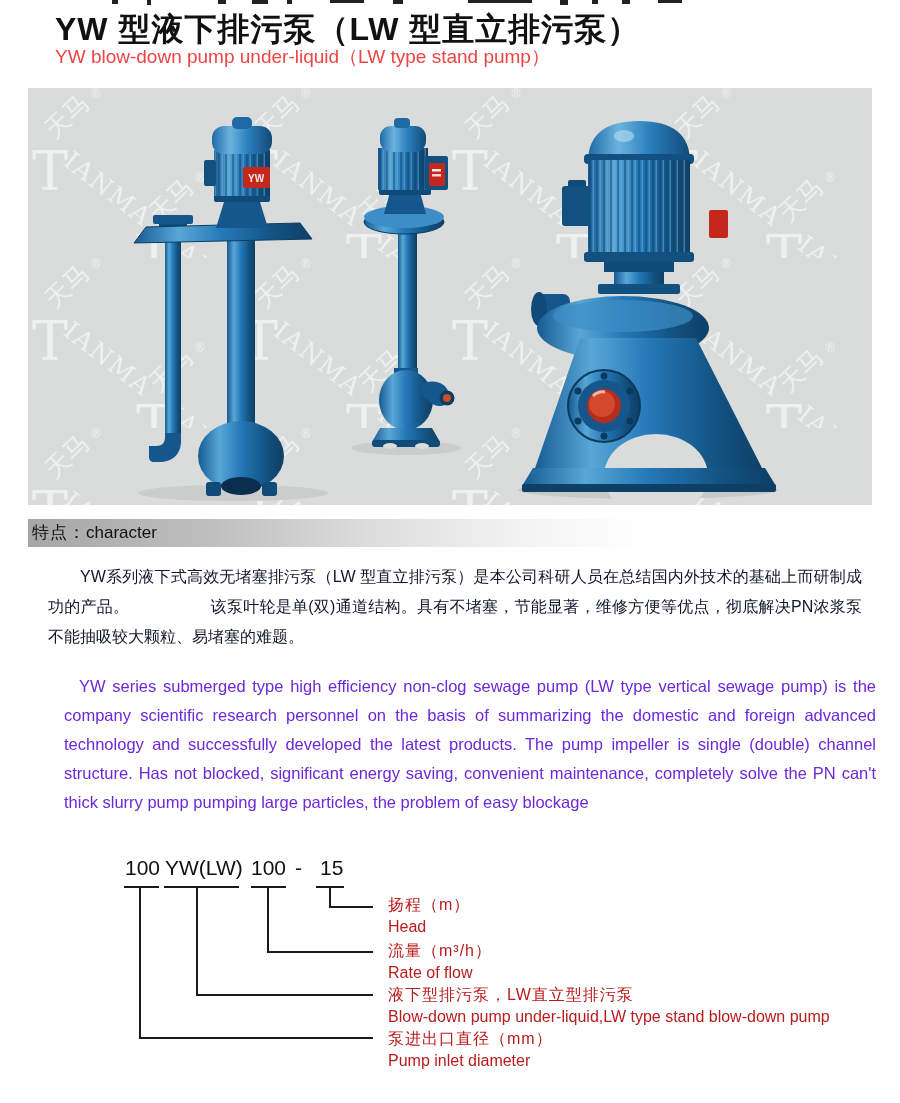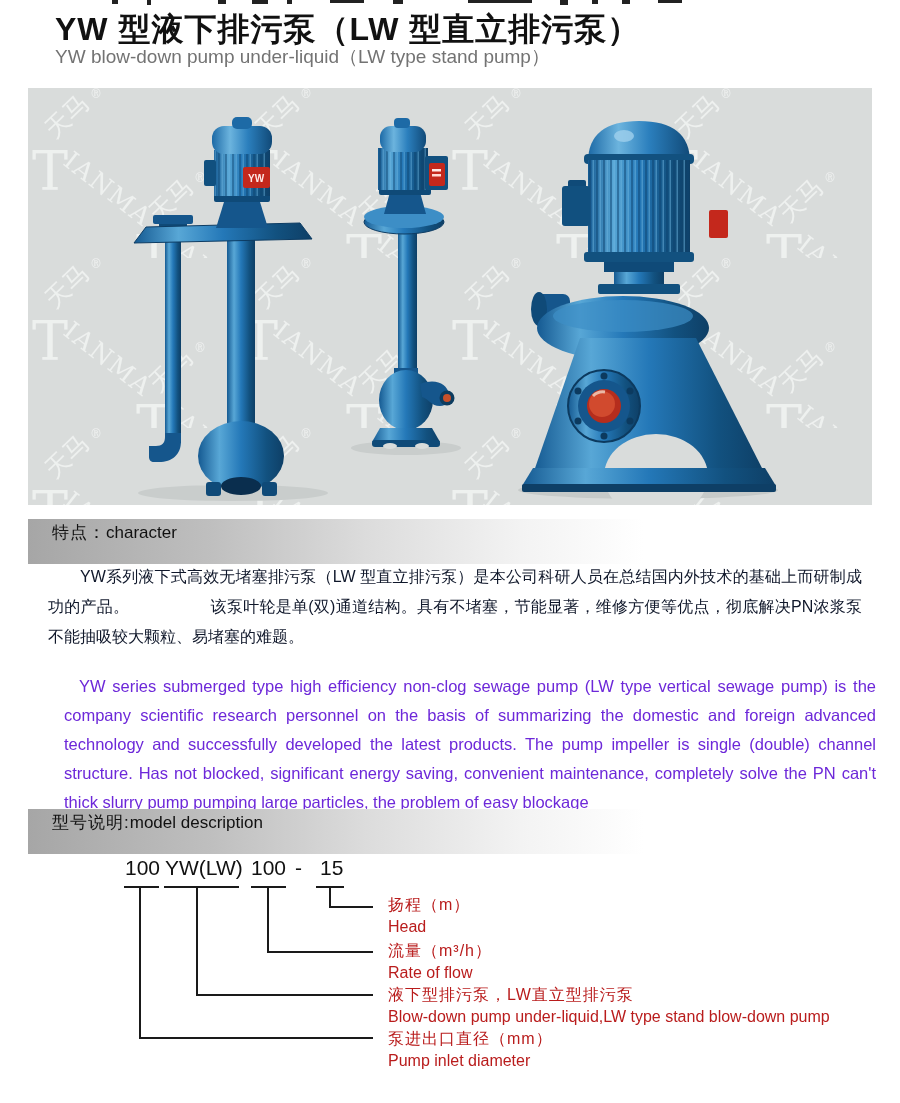--- a/index.html
+++ b/index.html
@@ -9,30 +9,30 @@
   }
   
   .artifacts i{position:absolute;top:0;background:#222;display:block;}
 
   .title-zh{
     position:absolute;left:55px;top:8px;margin:0;
     font-size:32px;font-weight:bold;letter-spacing:1px;color:#111;white-space:nowrap;
   }
   .title-en{
     position:absolute;left:55px;top:44px;margin:0;
-    font-size:19px;font-weight:normal;color:#737373;white-space:nowrap;
+    font-size:19px;font-weight:normal;color:#ef4444;white-space:nowrap;
   }
 
   .photo{position:absolute;left:28px;top:88px;width:844px;height:417px;}
   .photo svg{display:block;}
 
   .section-bar{
-    position:absolute;left:28px;width:616px;height:45px;
+    position:absolute;left:28px;width:616px;height:28px;
     background:linear-gradient(to right,#a6a6a6 0%,#bfbfbf 30%,#dcdcdc 55%,#f3f3f3 80%,#ffffff 100%);
-    line-height:28px;padding-left:24px;box-sizing:border-box;
+    line-height:28px;padding-left:4px;box-sizing:border-box;
     font-size:17px;color:#111;white-space:nowrap;
   }
   .bar-character{top:519px;}
   .bar-model{top:809px;}
   .section-bar .zh{letter-spacing:1px;}
 
   .para-zh{
     position:absolute;left:48px;top:562px;width:814px;margin:0;
     font-size:16px;line-height:30px;text-align:justify;text-indent:32px;color:#0f172a;
   }
@@ -222,23 +222,20 @@
     </svg>
   </div>
 
   <div class="section-bar bar-character">
     <span class="zh">特点：</span><span>character</span>
   </div>
 
   <p class="para-zh">YW系列液下式高效无堵塞排污泵（LW 型直立排污泵）是本公司科研人员在总结国内外技术的基础上而研制成功的产品。　　　　　该泵叶轮是单(双)通道结构。具有不堵塞，节能显著，维修方便等优点，彻底解决PN浓浆泵不能抽吸较大颗粒、易堵塞的难题。</p>
   <p class="para-en">YW series submerged type high efficiency non-clog sewage pump (LW type vertical sewage pump) is the company scientific research personnel on the basis of summarizing the domestic and foreign advanced technology and successfully developed the latest products. The pump impeller is single (double) channel structure. Has not blocked, significant energy saving, convenient maintenance, completely solve the PN can't thick slurry pump pumping large particles, the problem of easy blockage</p>
 
-  <div class="section-bar bar-model">
-    <span class="zh">型号说明:</span><span>model description</span>
-  </div>
 
   <div>
     <span class="code c0">100</span>
     <span class="code c1">YW(LW)</span>
     <span class="code c2">100</span>
     <span class="code c3">-</span>
     <span class="code c4">15</span>
 
     <div class="line" style="left:124px;top:886px;width:35px;height:2px"></div>
     <div class="line" style="left:164px;top:886px;width:75px;height:2px"></div>

